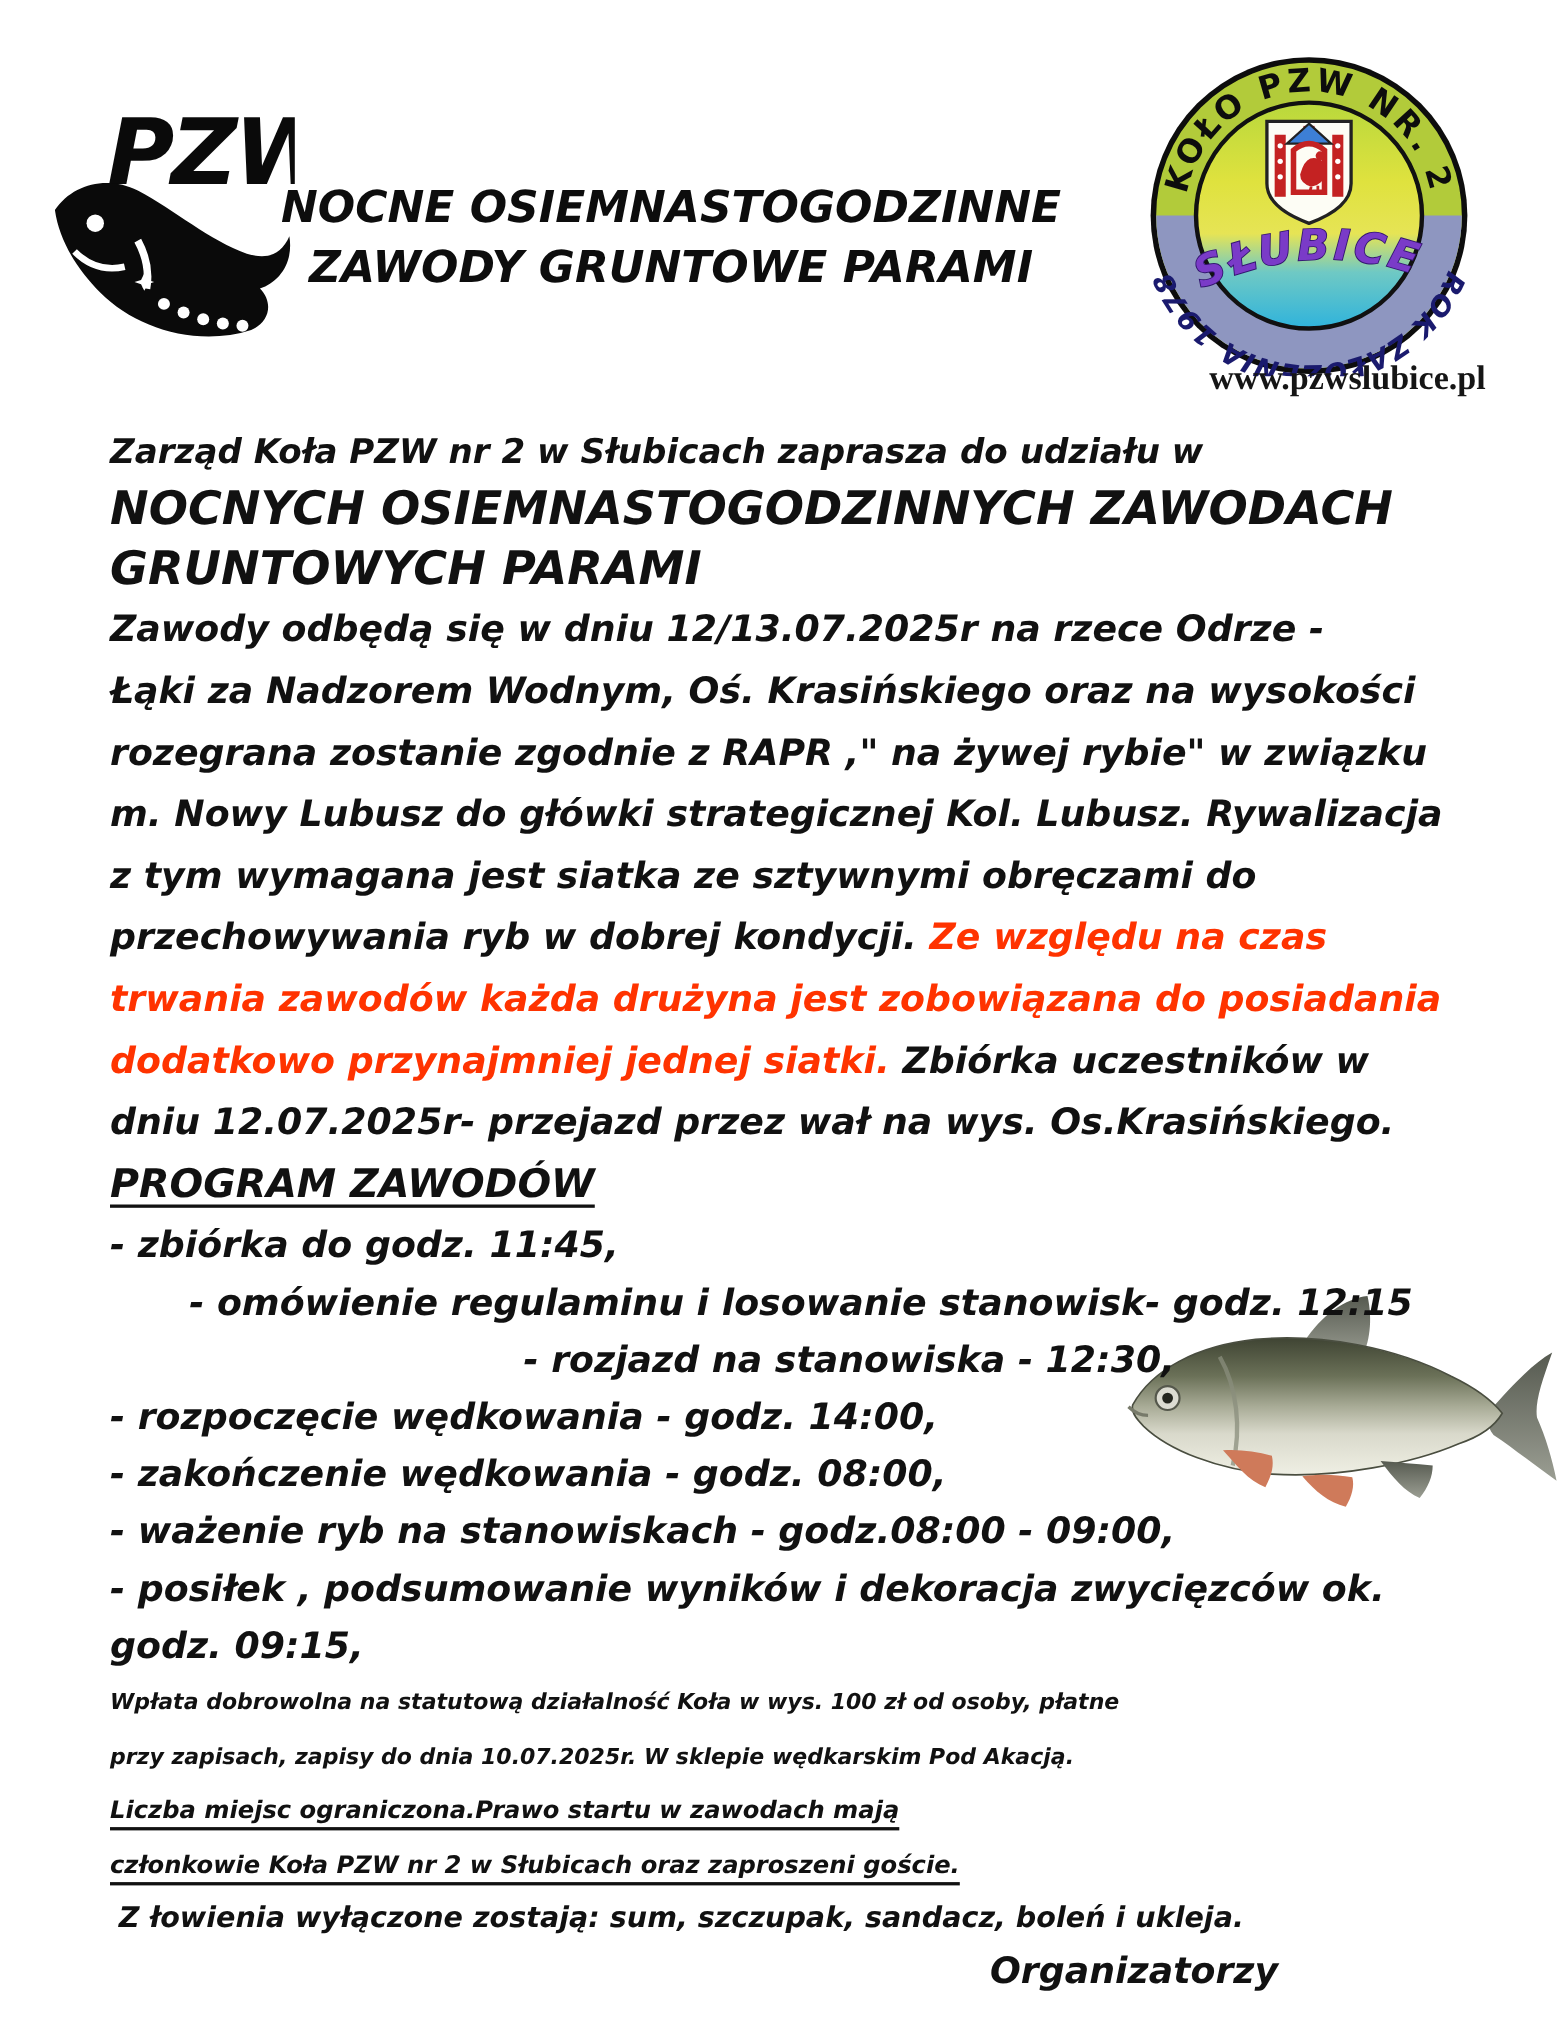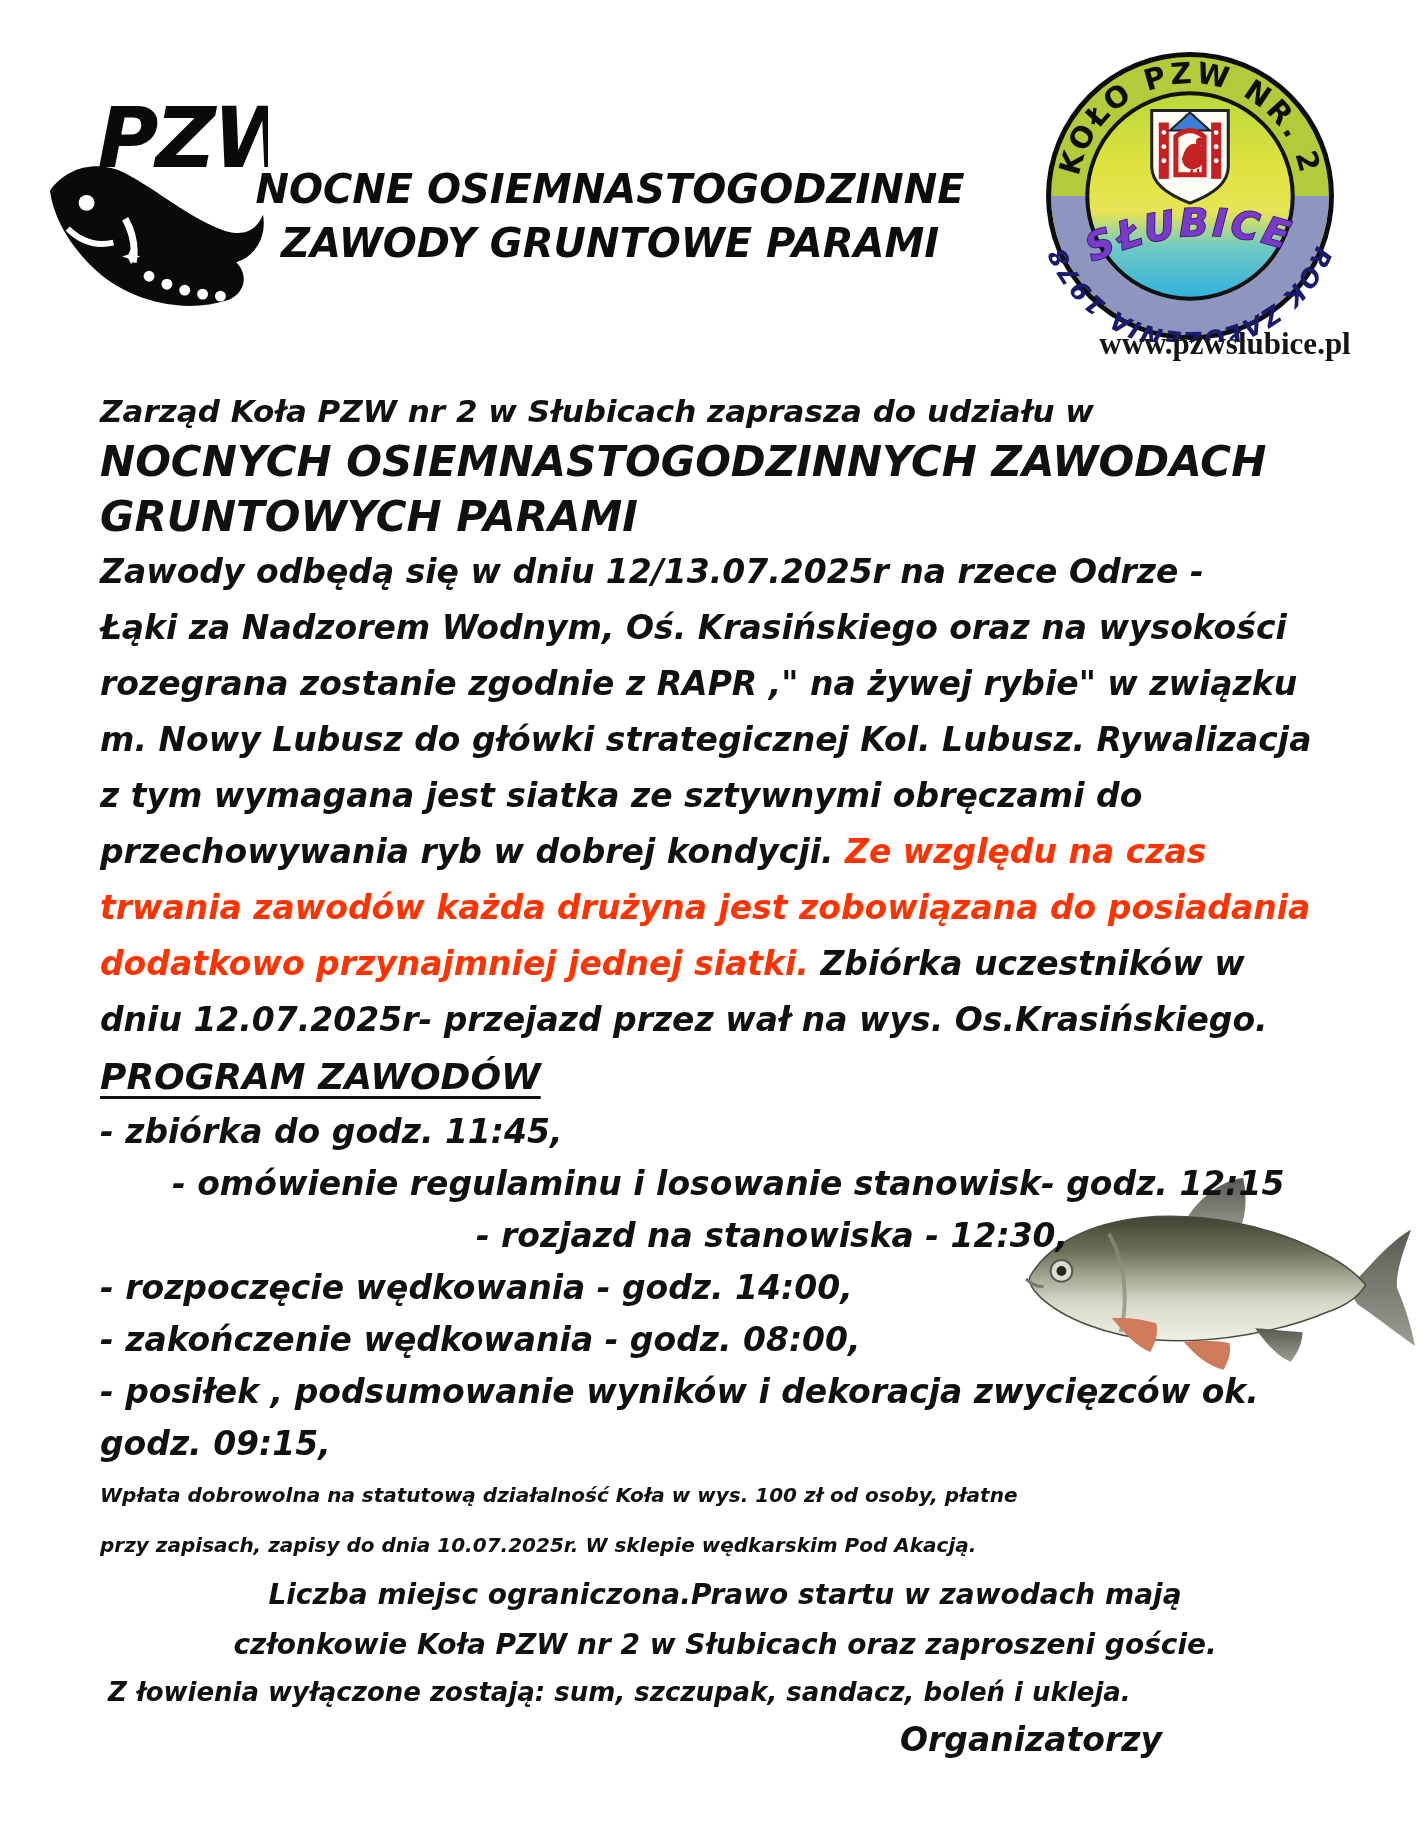--- a/index.html
+++ b/index.html
@@ -23,22 +23,22 @@
   .invite-small { font-size:31px; line-height:46px; }
   .invite-big   { font-size:42px; line-height:55px; }
   .body-line { font-size:33px; line-height:56px; white-space:nowrap; }
   .red { color:#ff3300; }
   .program-heading { font-size:36px; line-height:58px; }
   .program-heading span { text-decoration:underline; text-decoration-thickness:3px; text-underline-offset:7px; }
   .item { font-size:33px; line-height:52px; white-space:nowrap; }
   .indent1 { padding-left:72px; }
   .indent2 { padding-left:94px;text-align:center; }
   .fee { font-size:20px; line-height:50px; white-space:nowrap; }
-  .limit { font-size:28px; line-height:50px; white-space:nowrap;
-           text-decoration-thickness:3px; text-underline-offset:8px;text-align:center; }
+  .limit { font-size:22px; line-height:50px; white-space:nowrap;
+           text-decoration:underline; text-decoration-thickness:3px; text-underline-offset:8px; }
   .exclusion { font-size:26px; line-height:44px; padding-left:8px; white-space:nowrap; }
   .signature { font-size:33px; padding-left:800px; margin-top:6px; }
   
   .bream { position:absolute; left:1018px; top:1150px; z-index:1; }
 </style>
 </head>
 <body>
 
 <div class="page">
 
@@ -168,20 +168,21 @@
 
     <div class="program-heading">
       <span>PROGRAM ZAWODÓW</span>
     </div>
 
     <div class="item">- zbiórka do godz. 11:45,</div>
     <div class="item indent1">- omówienie regulaminu i losowanie stanowisk- godz. 12:15</div>
     <div class="item indent2">- rozjazd na stanowiska - 12:30,</div>
     <div class="item">- rozpoczęcie wędkowania - godz. 14:00,</div>
     <div class="item">- zakończenie wędkowania - godz. 08:00,</div>
+    <div class="item">- ważenie ryb na stanowiskach - godz.08:00 - 09:00,</div>
     <div class="item">- posiłek , podsumowanie wyników i dekoracja zwycięzców ok.</div>
     <div class="item">godz. 09:15,</div>
 
     <div class="fee">Wpłata dobrowolna na statutową działalność Koła w wys. 100 zł od osoby, płatne</div>
     <div class="fee">przy zapisach, zapisy do dnia 10.07.2025r.  W sklepie wędkarskim Pod Akacją.</div>
 
     <div class="limit">Liczba miejsc ograniczona.Prawo startu w zawodach mają</div>
     <div class="limit">członkowie Koła PZW nr 2 w Słubicach oraz zaproszeni goście.</div>
 
     <div class="exclusion">Z  łowienia wyłączone zostają: sum, szczupak, sandacz, boleń i ukleja.</div>

